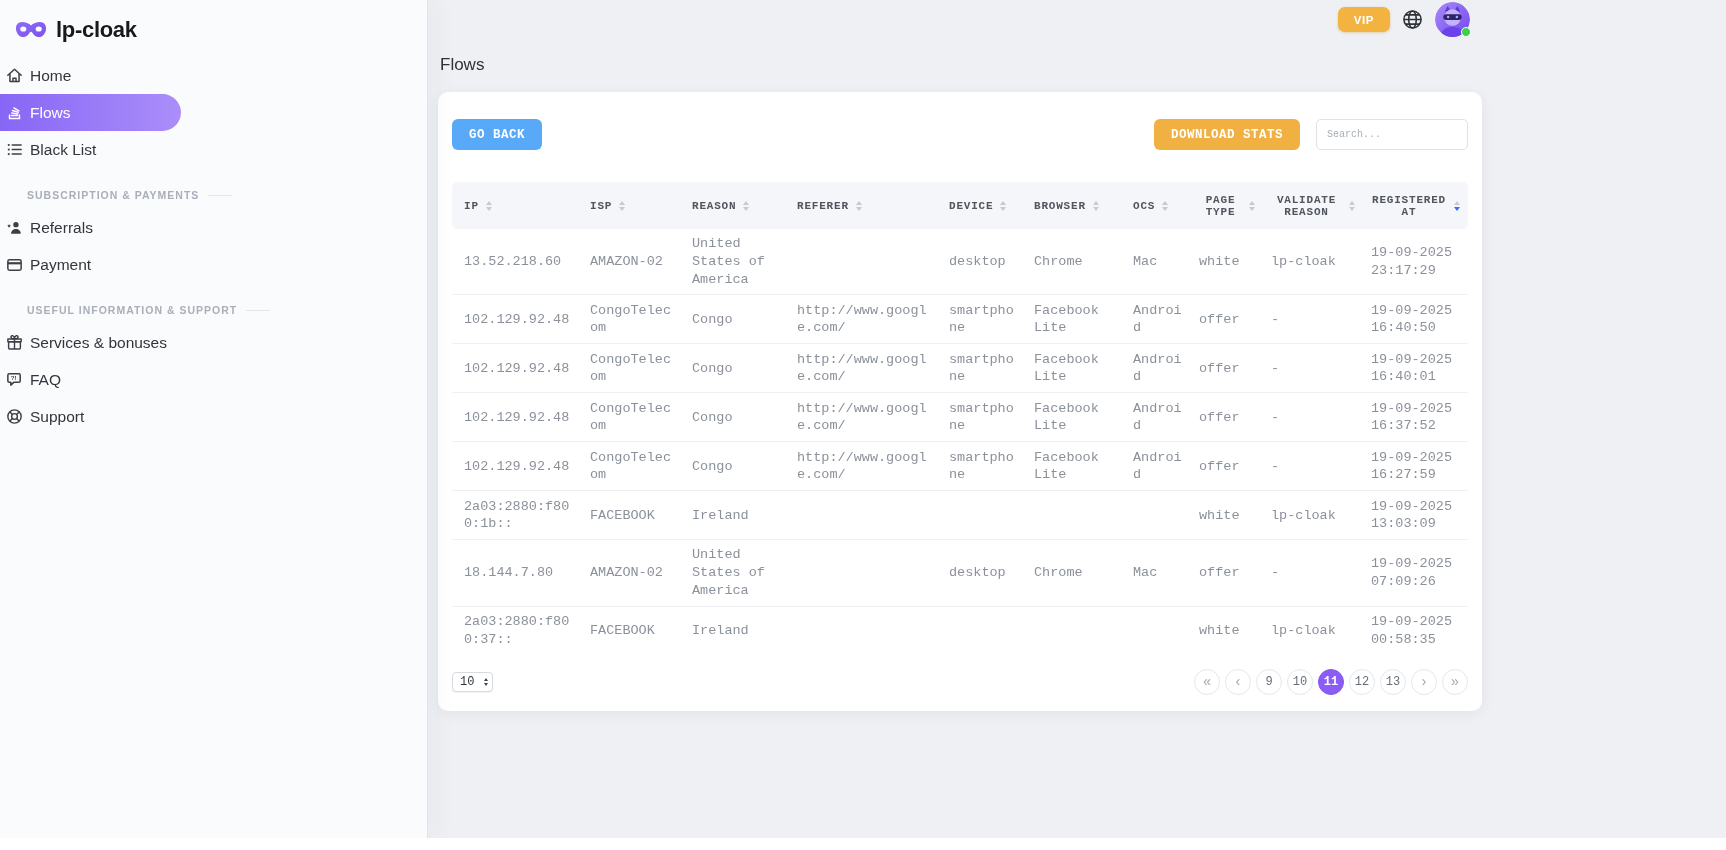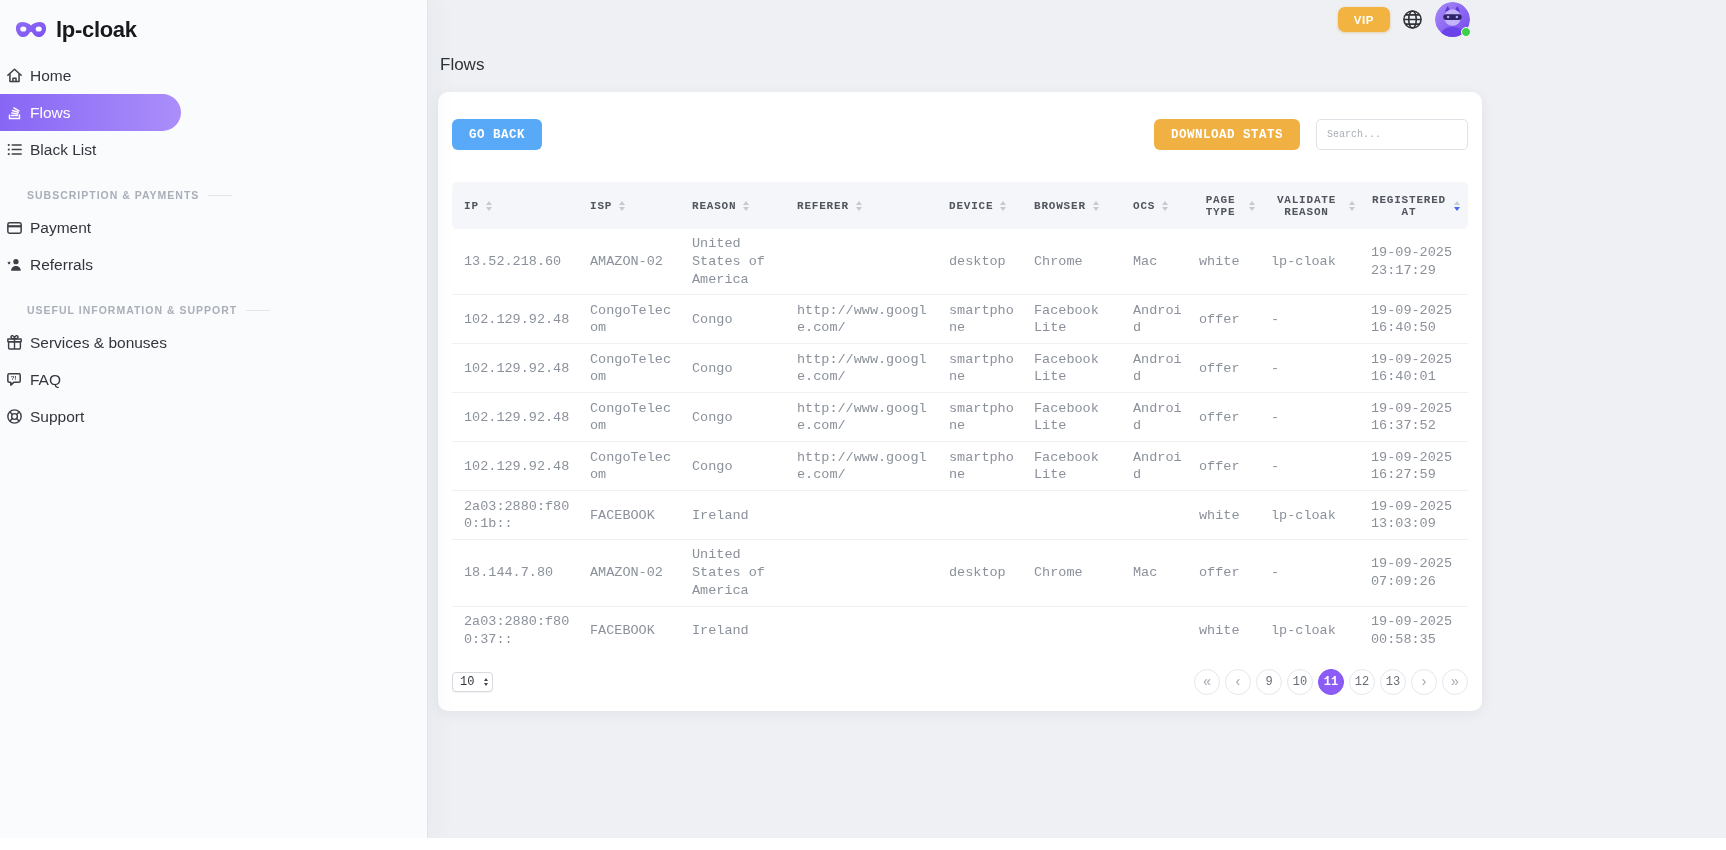--- a/index.html
+++ b/index.html
@@ -164,36 +164,36 @@
               <rect x="3" y="13.9" width="1.9" height="1.9" fill="currentColor" stroke="none"></rect>
             </svg>
           </span>
           <span>Black List</span>
         </div>
       </div>
       <div class="side-section">
         <div class="section-hdr">SUBSCRIPTION &amp; PAYMENTS</div>
         <div class="side-item">
           <span class="ico">
-            <svg viewBox="0 0 20 20" fill="none" stroke="currentColor" stroke-width="1.6">
-              <rect x="3" y="5" width="14" height="11" rx="1.8"></rect>
-              <path d="M3 8.7h14" stroke-width="2.3"></path>
-            </svg>
-          </span>
-          <span>Payment</span>
-        </div>
-        <div class="side-item">
-          <span class="ico">
             <svg viewBox="0 0 20 20" fill="currentColor">
               <circle cx="11.5" cy="7" r="2.8"></circle>
               <path d="M6.4 16.6c0-3.1 2.3-5 5.1-5s5.1 1.9 5.1 5z"></path>
               <path d="M4.3 6.3l.6 1.2 1.3.2-.95.93.22 1.3-1.17-.6-1.17.6.22-1.3L2.4 7.7l1.3-.2z"></path>
             </svg>
           </span>
           <span>Referrals</span>
+        </div>
+        <div class="side-item">
+          <span class="ico">
+            <svg viewBox="0 0 20 20" fill="none" stroke="currentColor" stroke-width="1.6">
+              <rect x="3" y="5" width="14" height="11" rx="1.8"></rect>
+              <path d="M3 8.7h14" stroke-width="2.3"></path>
+            </svg>
+          </span>
+          <span>Payment</span>
         </div>
       </div>
       <div class="side-section">
         <div class="section-hdr">USEFUL INFORMATION &amp; SUPPORT</div>
         <div class="side-item">
           <span class="ico">
             <svg viewBox="0 0 20 20" fill="none" stroke="currentColor" stroke-width="1.5" stroke-linejoin="round">
               <rect x="3.8" y="9.2" width="12.4" height="7.6" rx="1"></rect>
               <rect x="3" y="6.4" width="14" height="2.8"></rect>
               <path d="M10 6.4v10.4"></path>

